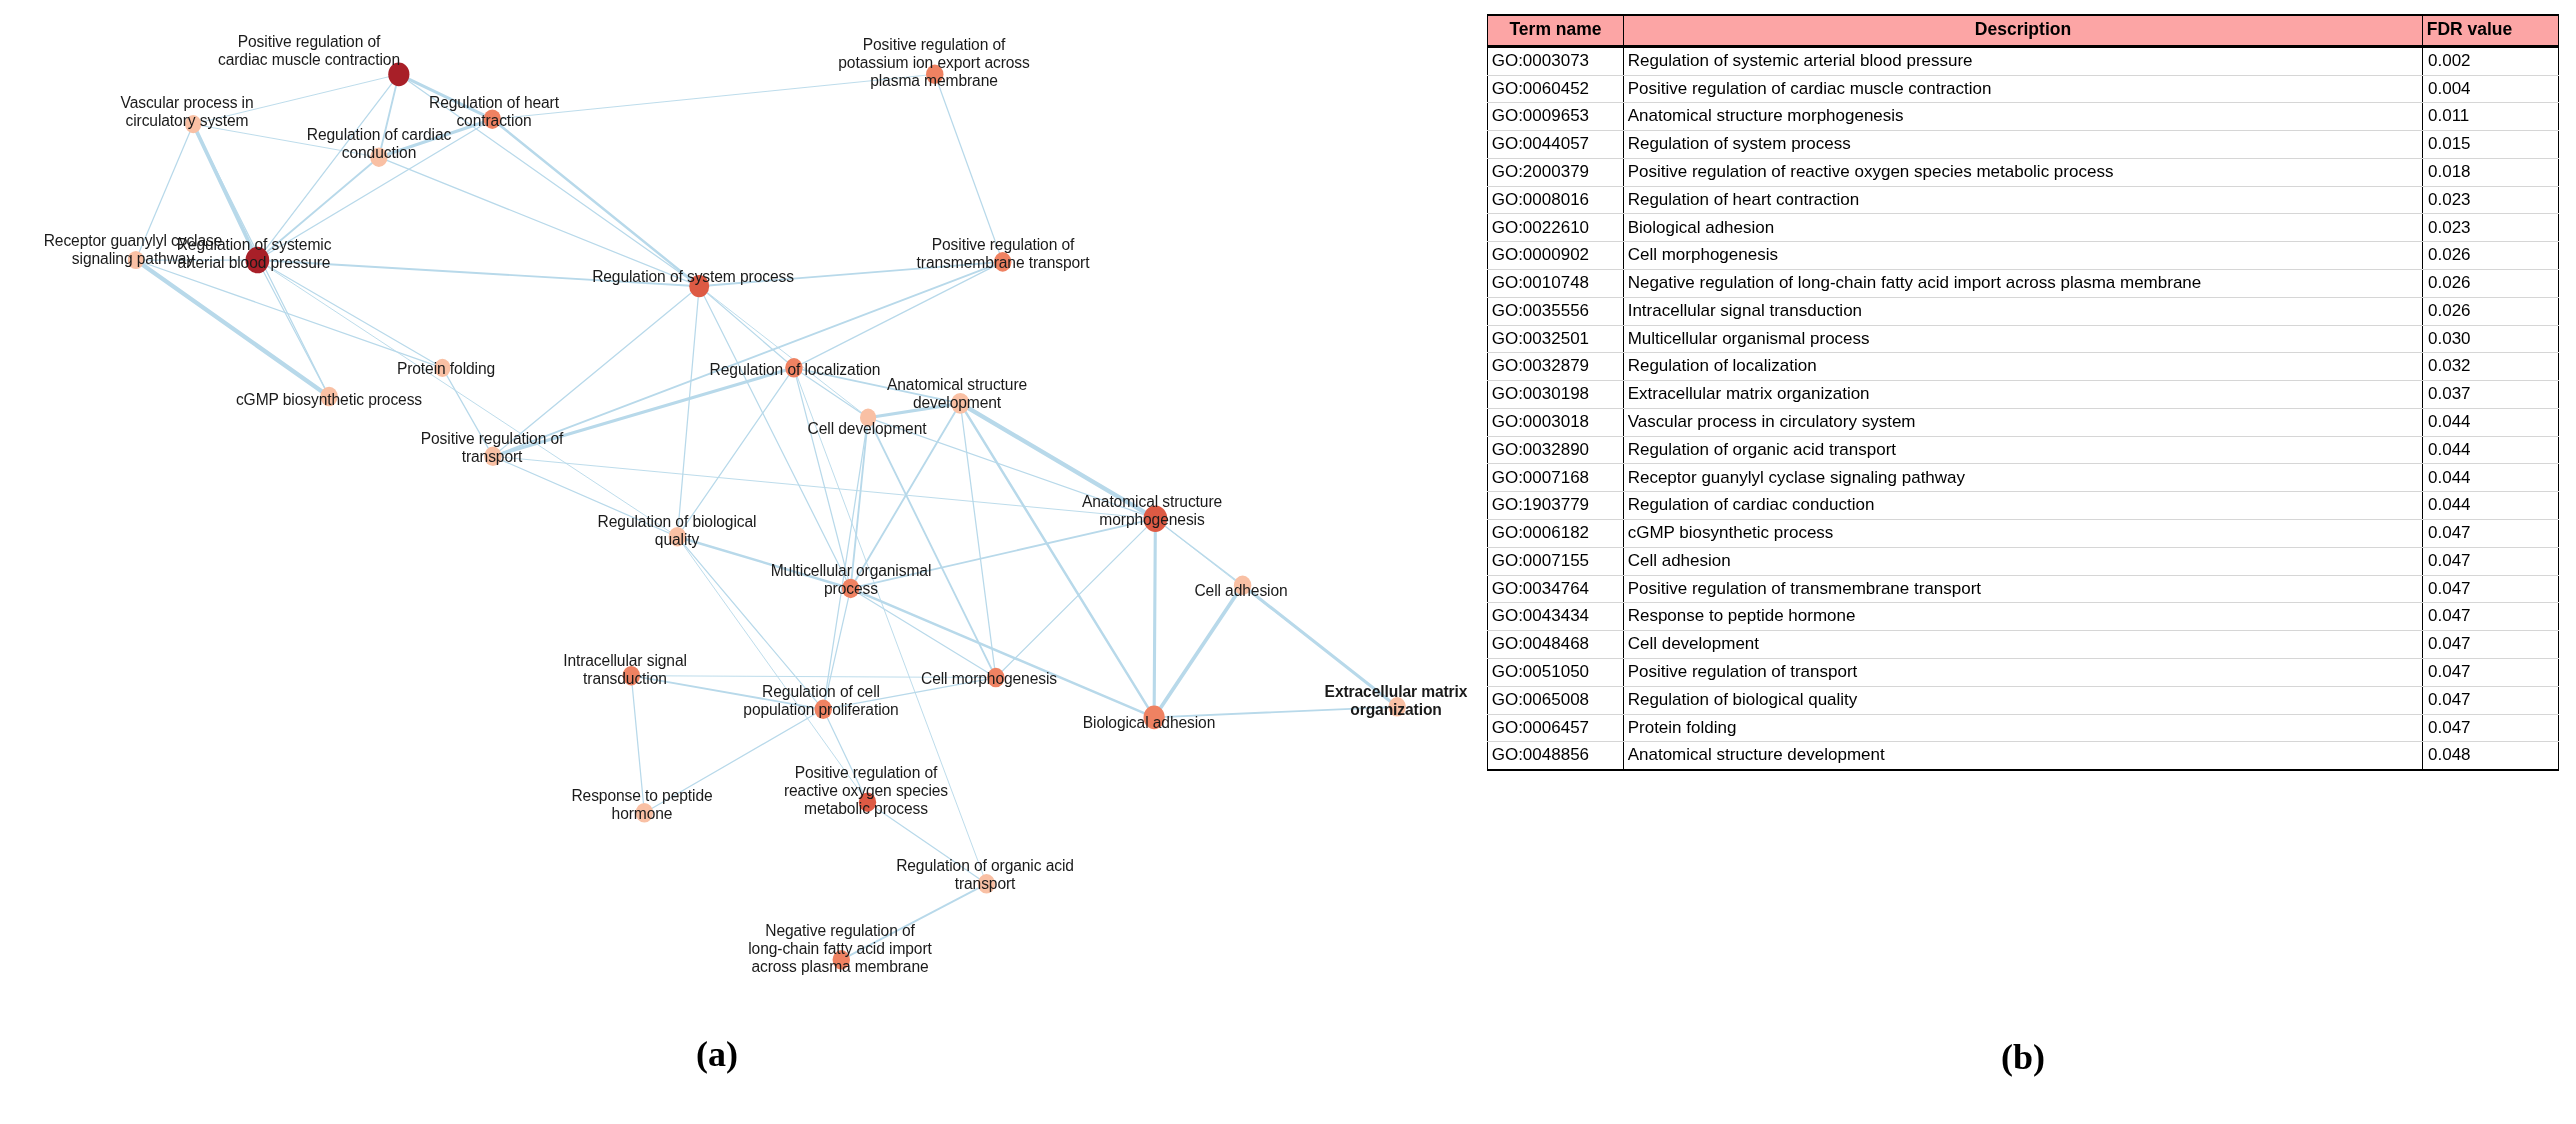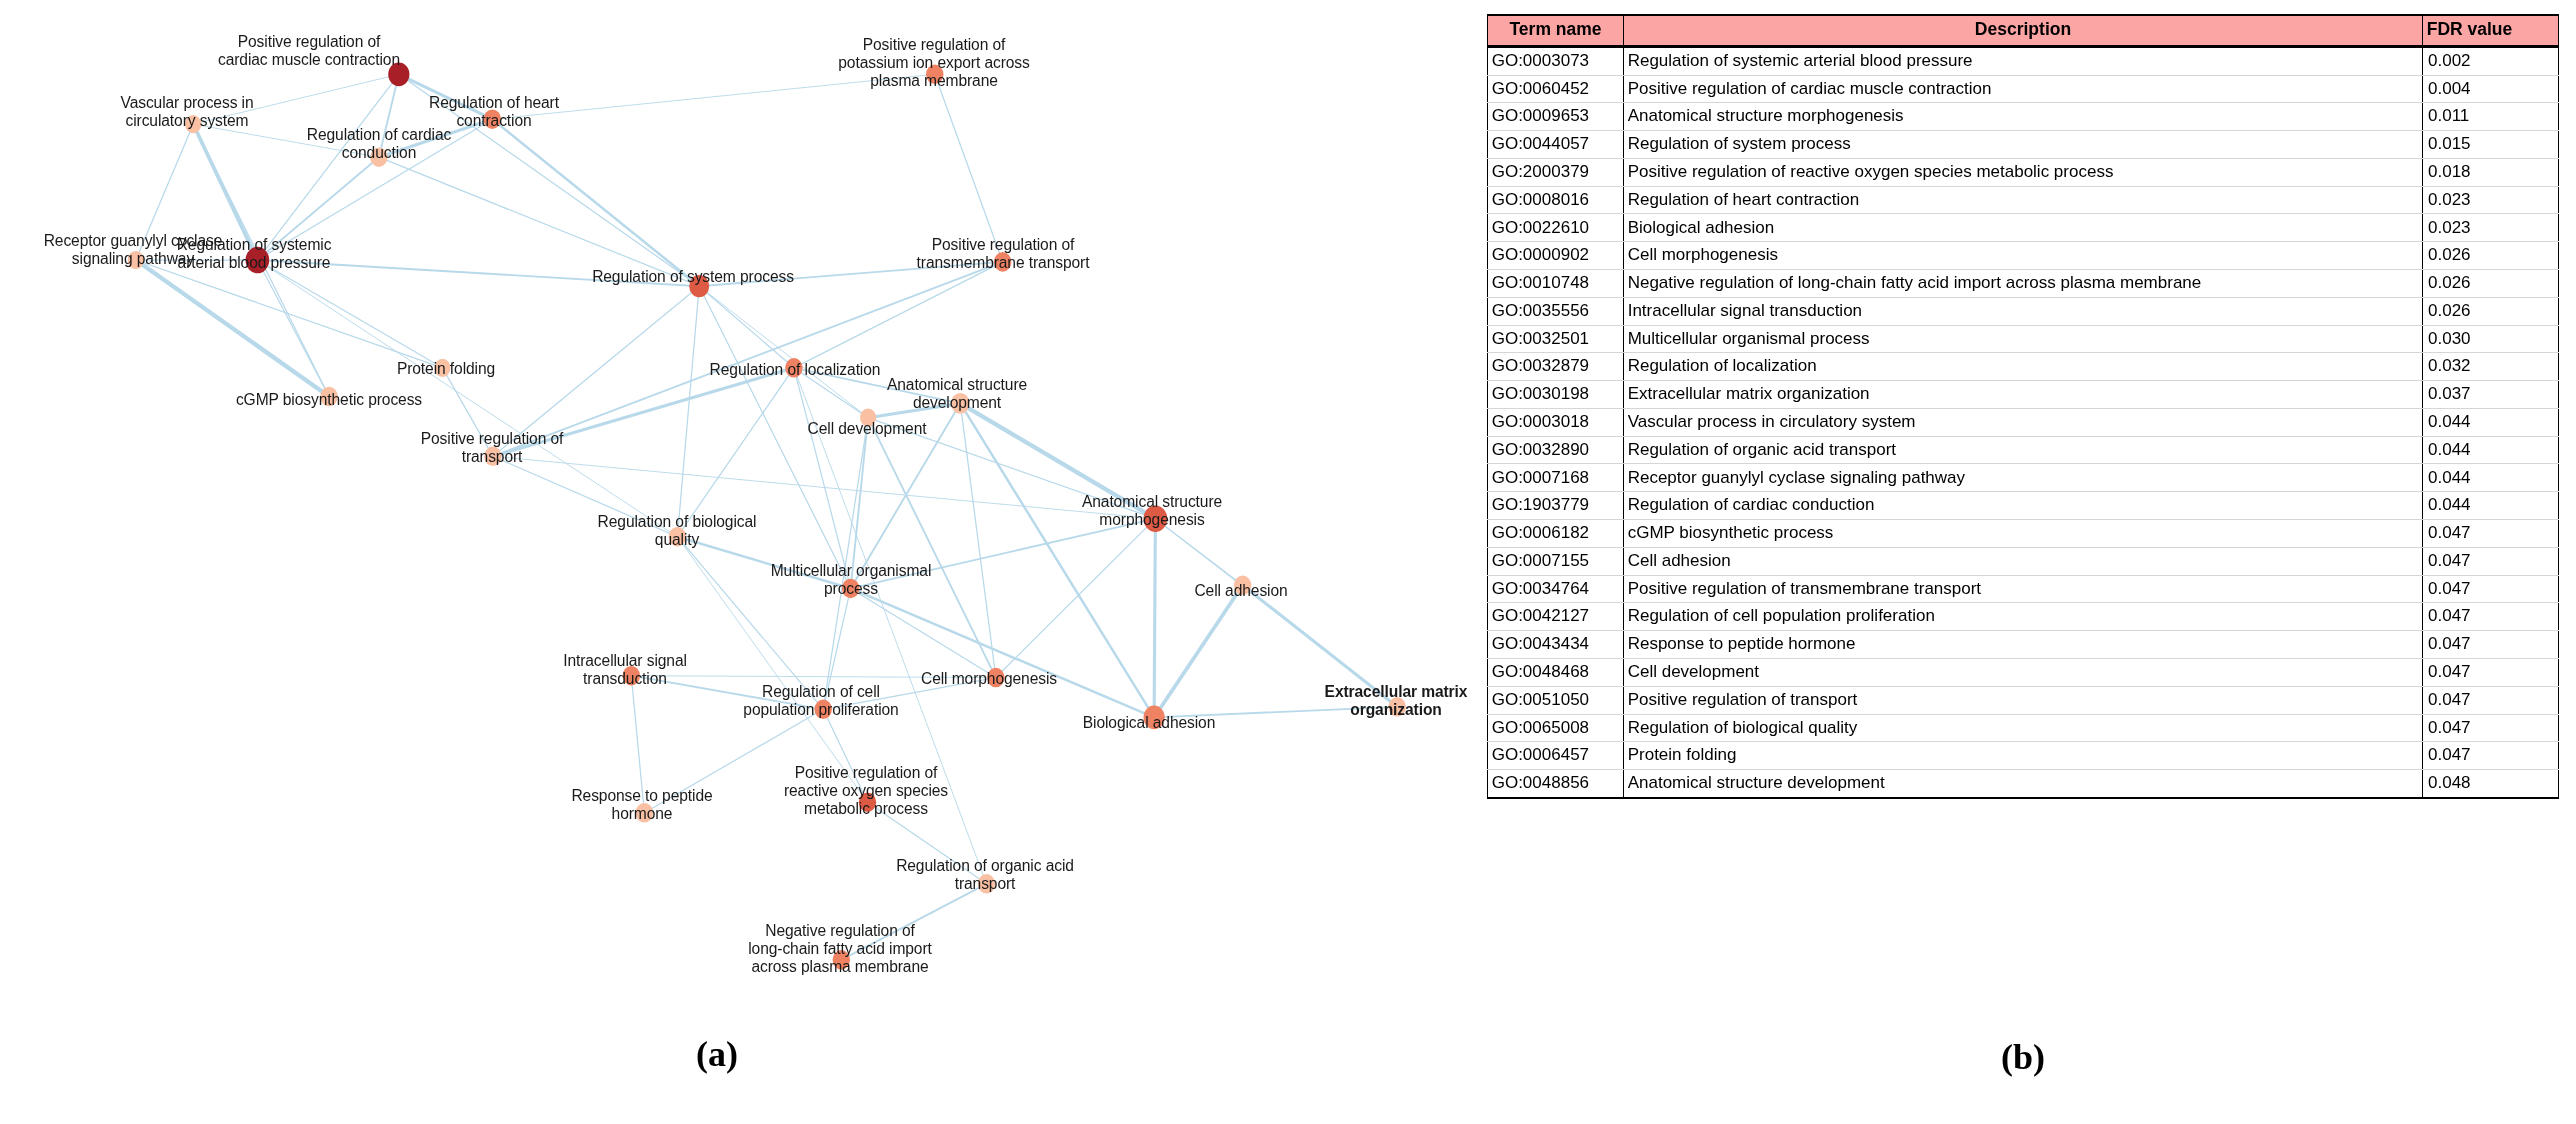--- a/index.html
+++ b/index.html
@@ -361,25 +361,20 @@
             <td class="td-term">GO:0007155</td>
             <td class="td-desc">Cell adhesion</td>
             <td class="td-fdr">0.047</td>
           </tr>
           <tr>
             <td class="td-term">GO:0034764</td>
             <td class="td-desc">Positive regulation of transmembrane transport</td>
             <td class="td-fdr">0.047</td>
           </tr>
           <tr>
-            <td class="td-term">GO:0042127</td>
-            <td class="td-desc">Regulation of cell population proliferation</td>
-            <td class="td-fdr">0.047</td>
-          </tr>
-          <tr>
             <td class="td-term">GO:0043434</td>
             <td class="td-desc">Response to peptide hormone</td>
             <td class="td-fdr">0.047</td>
           </tr>
           <tr>
             <td class="td-term">GO:0048468</td>
             <td class="td-desc">Cell development</td>
             <td class="td-fdr">0.047</td>
           </tr>
           <tr>

